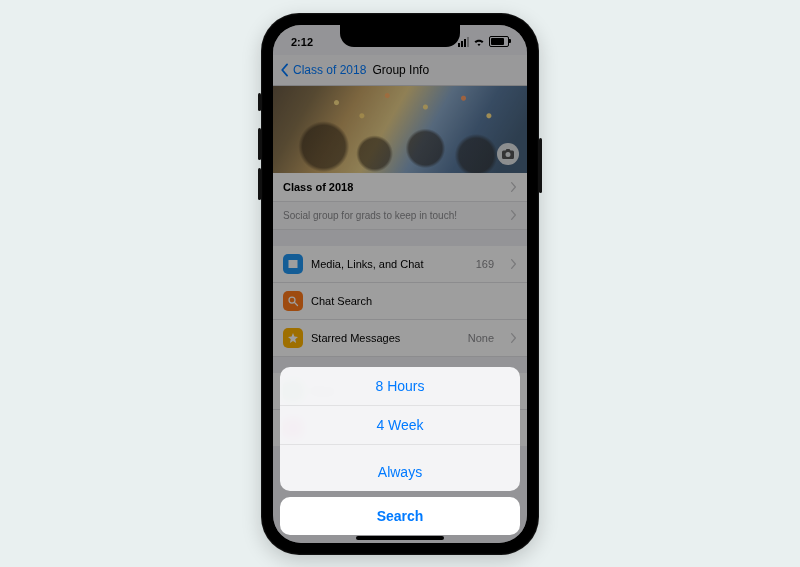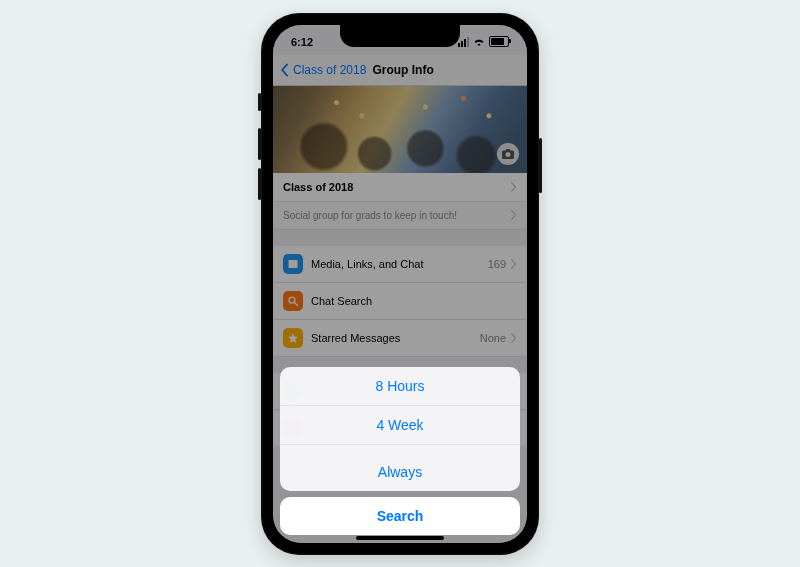--- a/index.html
+++ b/index.html
@@ -54,21 +54,21 @@
   .battery:after{content:"";position:absolute;right:-3px;top:2px;width:2px;height:4px;background:#000;border-radius:0 1px 1px 0;}
   .battery i{position:absolute;left:1px;top:1px;bottom:1px;width:70%;background:#000;border-radius:1px;}
   
   .nav{
     position:absolute;top:30px;left:0;right:0;height:30px;
     display:flex;align-items:center;padding:0 6px;font-size:12px;
     background:#f7f7f8;border-bottom:1px solid #d1d1d4;z-index:20;
   }
   .back{display:flex;align-items:center;color:#007aff;gap:2px;}
   .back svg{width:12px;height:14px;}
-  .nav-title{font-weight:700;margin-left:6px;color:#000;}
+  .nav-title{font-weight:400;margin-left:6px;color:#000;}
   
   .content{
     position:absolute;top:60px;left:0;right:0;bottom:0;
     overflow:hidden;font-size:11px;
   }
   .hero{
     height:88px;
     background:linear-gradient(120deg,#6a5a45 0%,#8a7550 15%,#c9a567 30%,#e8cf8a 45%,#8aa8c8 60%,#5a7a9f 75%,#4a6580 90%);
     position:relative;
   }
@@ -93,21 +93,21 @@
     display:flex;align-items:center;justify-content:center;z-index:2;
   }
   .cam-badge svg{width:12px;height:10px;fill:#555;}
   .cell{
     background:#fff;display:flex;align-items:center;
     padding:8px 10px;border-bottom:1px solid #e3e3e6;position:relative;
   }
   .cell.sub{background:#f7f7f8;color:#8a8a8e;justify-content:flex-end;}
   .cell .label{flex:1;color:#000;}
   .cell.sub .label{color:#8a8a8e;font-size:10px;}
-  .cell .value{color:#8a8a8e;margin-right:4px;}
+  .cell .value{color:#8a8a8e;margin-right:16px;}
   .chev{color:#c5c5c8;}
   .chev svg{width:7px;height:10px;display:block;}
   .gap{height:16px;}
   .app-icon{width:20px;height:20px;border-radius:5px;margin-right:8px;display:flex;align-items:center;justify-content:center;flex:none;}
   .app-icon svg{width:12px;height:12px;fill:#fff;}
   .ic-media{background:#2196f3;}
   .ic-star{background:#ffb300;}
   .ic-search{background:#ff7a1a;}
   .ic-mute{background:#28c24a;}
   .ic-pink{background:#ff3b9b;}
@@ -138,21 +138,21 @@
 <div class="phone">
   <div class="side-btn btn-silence"></div>
   <div class="side-btn btn-volup"></div>
   <div class="side-btn btn-voldn"></div>
   <div class="side-btn btn-power"></div>
 
   <div class="screen">
     <div class="notch"></div>
 
     <div class="status">
-      <span>6:12</span>
+      <span>2:12</span>
       <span class="status-right">
         <span class="sig-bars">
             <i></i>
             <i></i>
             <i></i>
             <i></i>
           </span>
         <svg class="wifi" viewBox="0 0 24 18">
             <path d="M12 18l-3-3c1.7-1.7 4.3-1.7 6 0l-3 3zm-6-6l-3-3c5-5 13-5 18 0l-3 3c-3.3-3.3-8.7-3.3-12 0z" fill="#000"></path>
           </svg>

